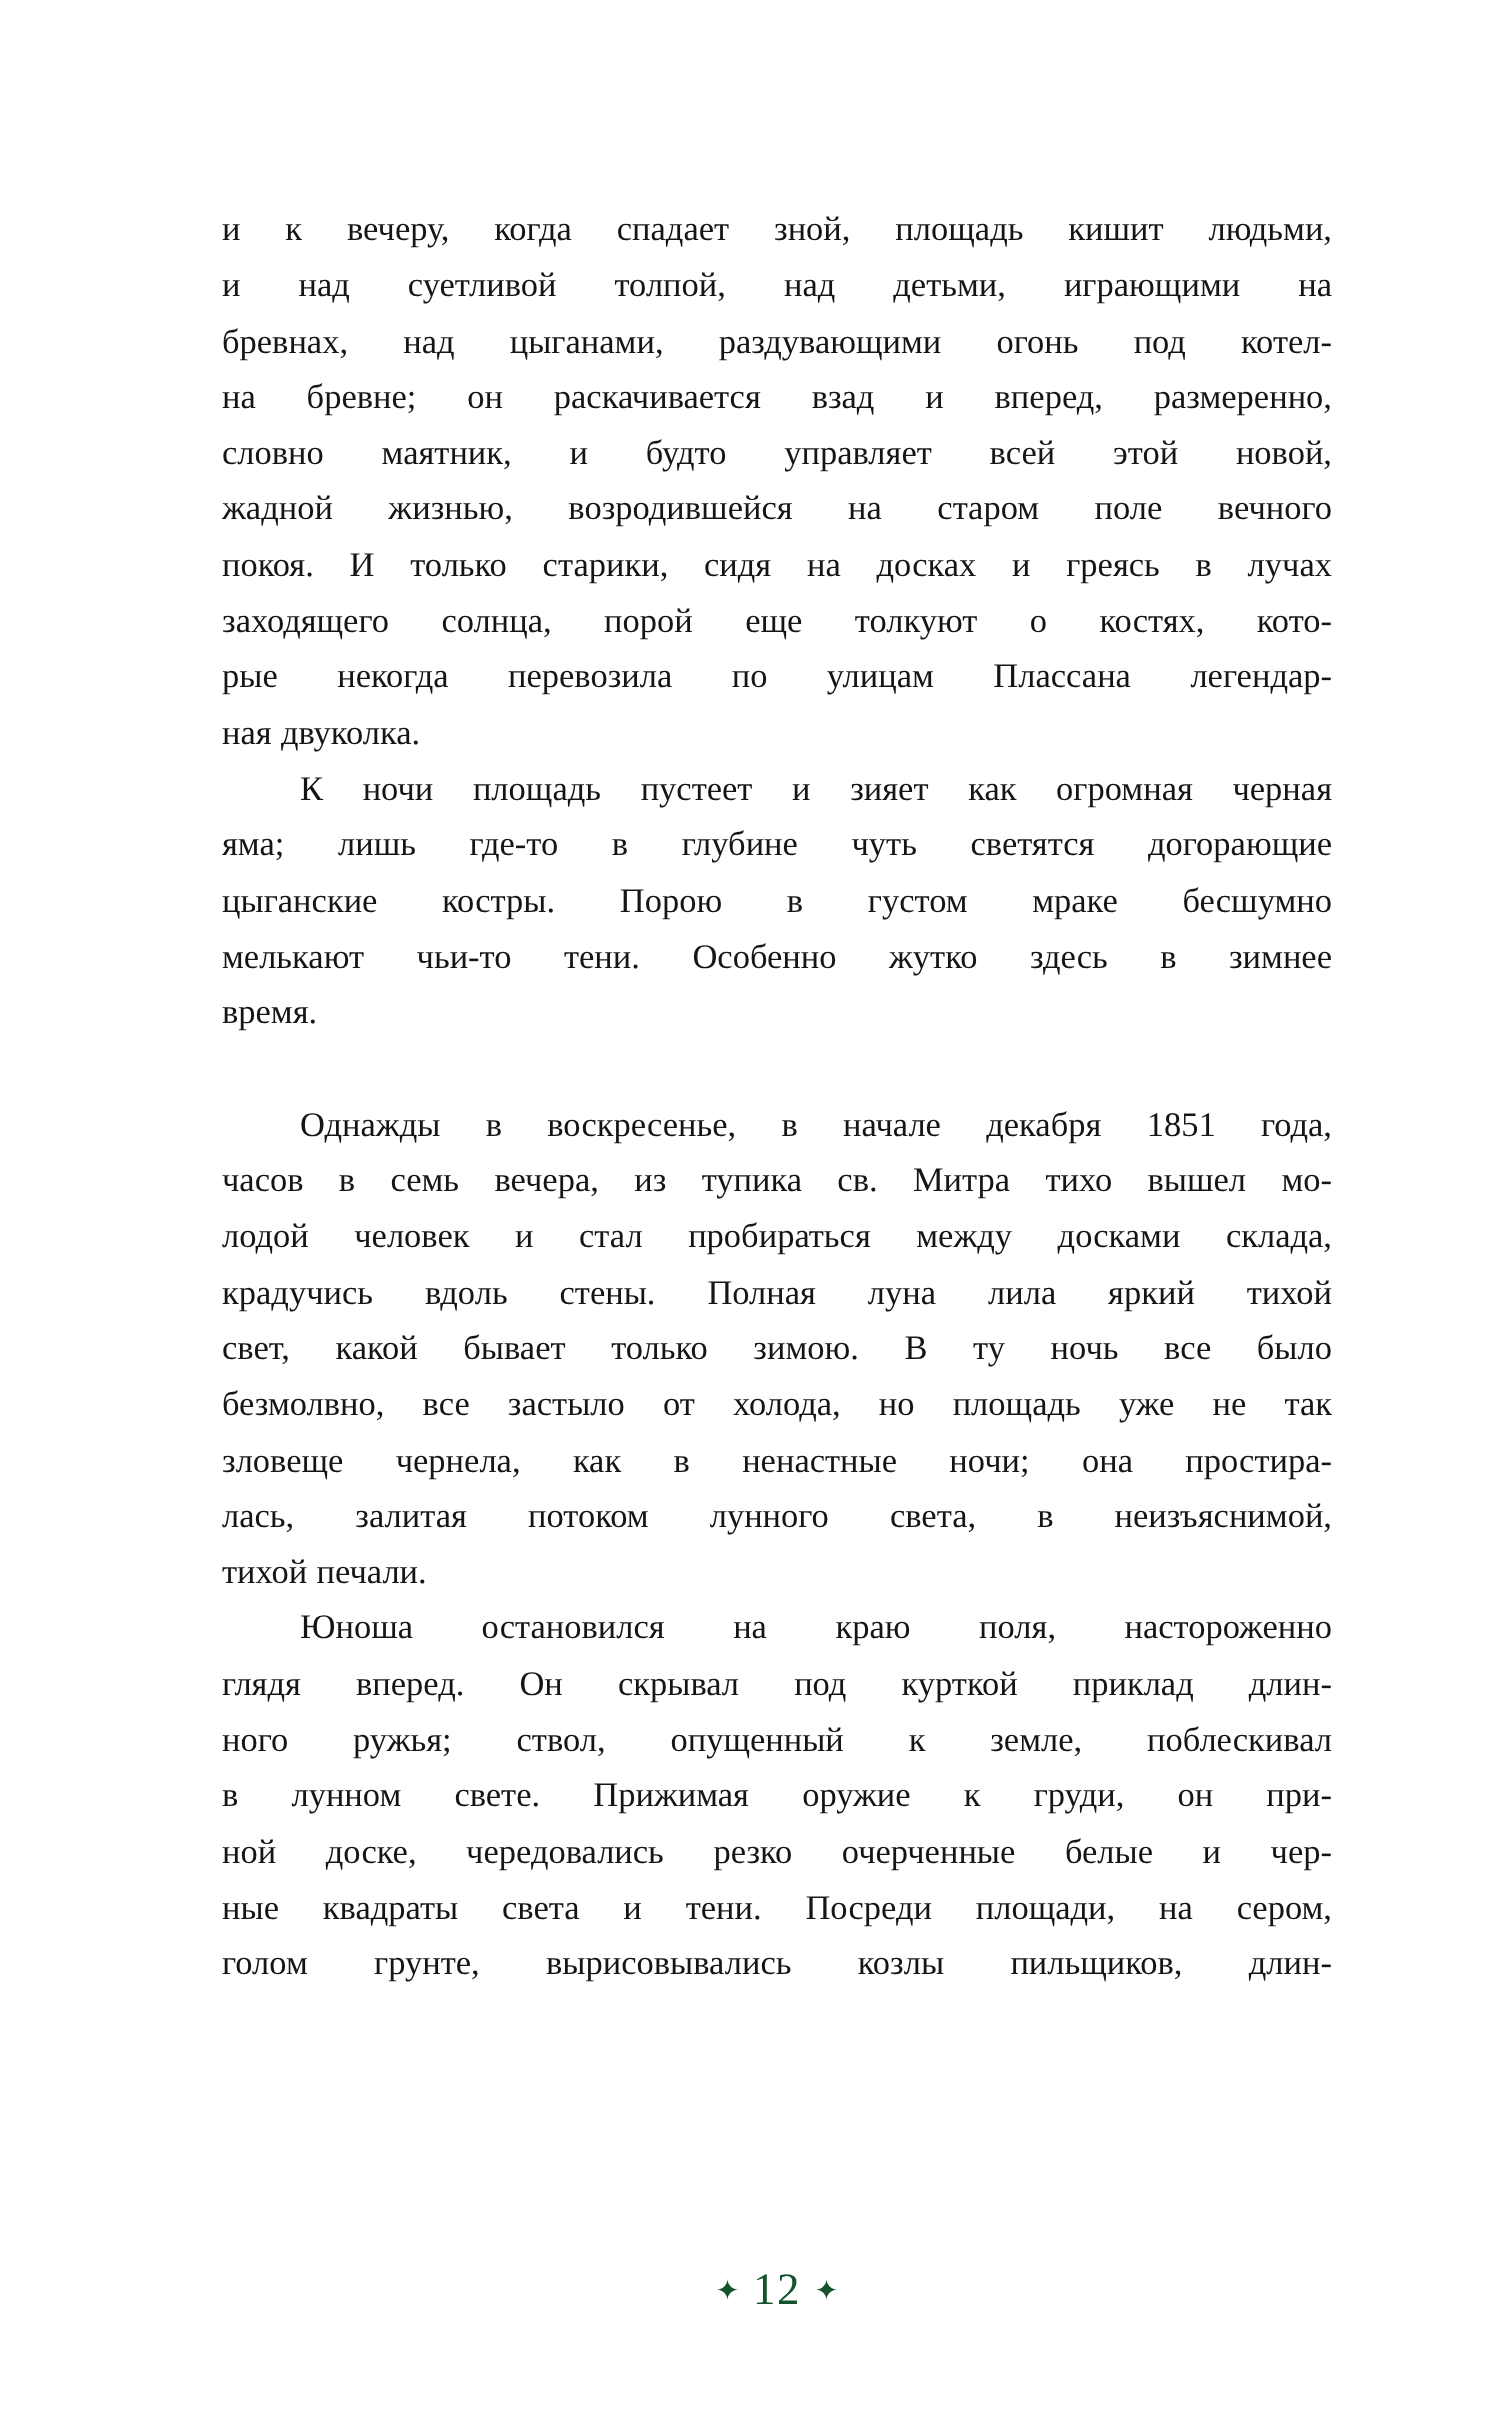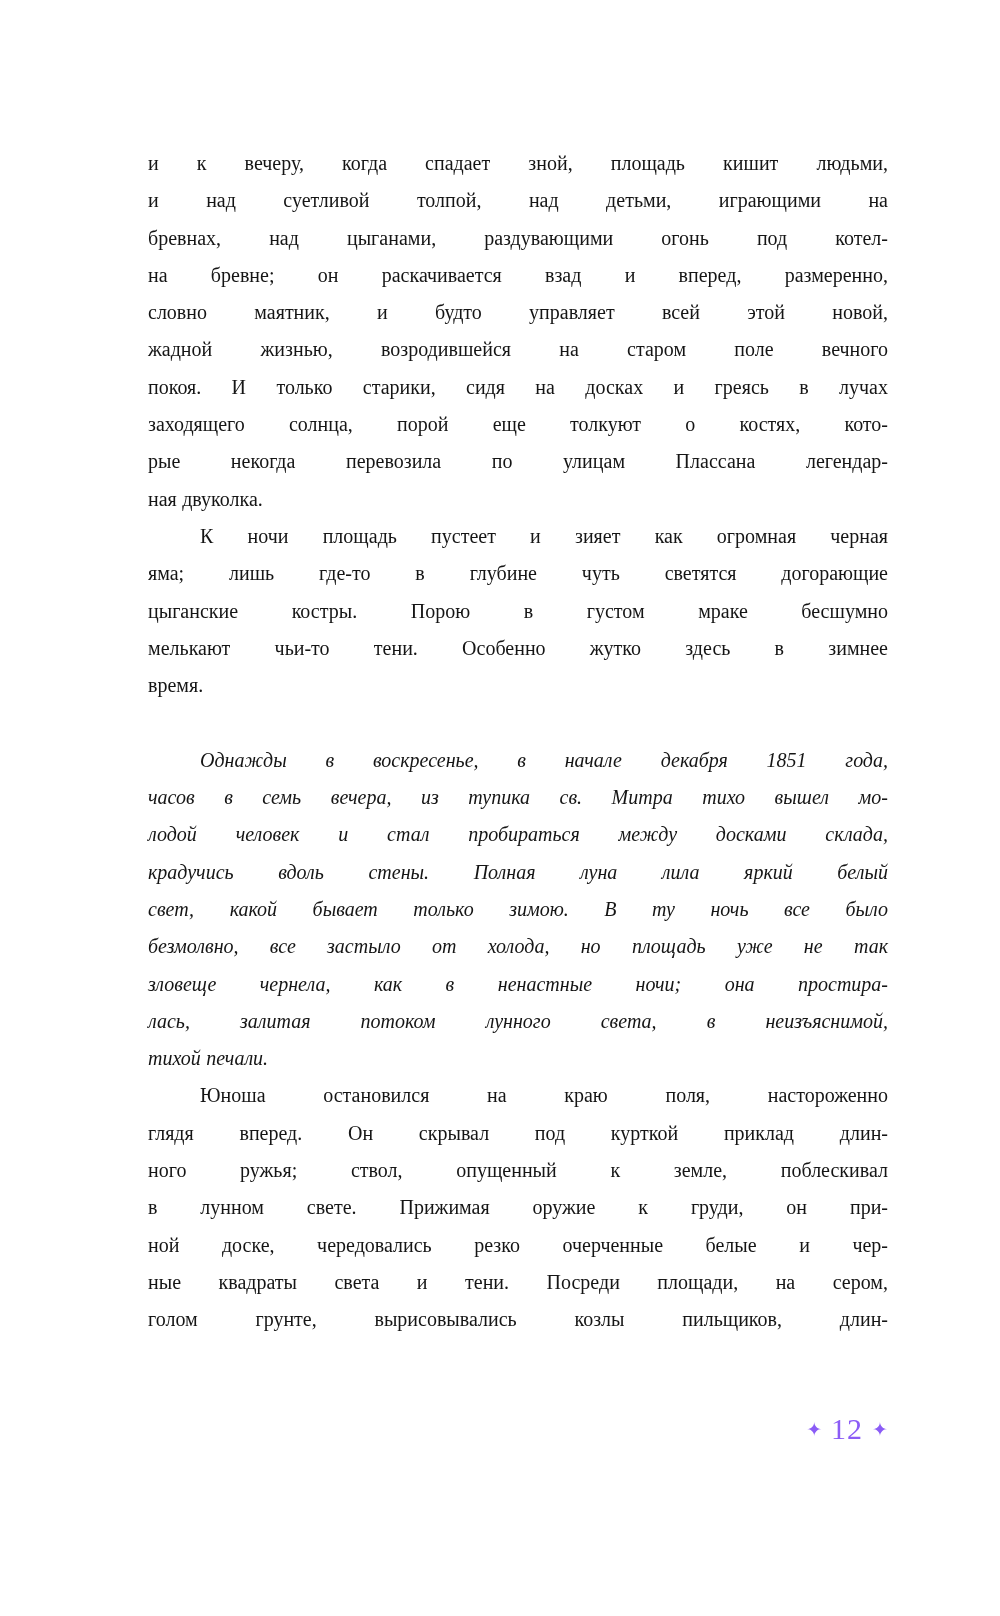--- a/index.html
+++ b/index.html
@@ -12,54 +12,53 @@
     width: 1000px;
     height: 1616px;
     background: #ffffff;
     color: #151515;
     font-family: "Liberation Serif", "DejaVu Serif", serif;
     overflow: hidden;
   }
   .text-block {
     position: absolute;
     left: 148px;
-    top: 145px;
+    top: 134px;
     width: 740px;
-    font-size: 20px;
+    font-size: 23px;
     line-height: 37.3px;
   }
   .paragraph {
     margin: 0;
     padding: 0;
   }
   .paragraph.section-break {
     margin-top: 37.3px;
-    font-style: italic;
   }
   .line {
     text-align: justify;
     text-align-last: justify;
     word-spacing: 0.02em;
   }
   .line.indent {
     text-indent: 52px;
   }
   .line.lastline {
     text-align: right;
     text-align-last: left;
   }
   .page-footer {
     position: absolute;
     left: 148px;
-    top: 1412px;
+    top: 1510px;
     width: 740px;
-    text-align: right;
+    text-align: center;
     font-size: 30px;
     line-height: 34px;
-    color: #8b5cf6;
+    color: #14532d;
     white-space: nowrap;
   }
   .page-footer .ornament {
     font-size: 19px;
     vertical-align: 3px;
   }
   .page-footer .ornament.left  { margin-right: 9px; }
   .page-footer .ornament.right { margin-left: 9px; }
   .page-number {
     letter-spacing: 1px;
@@ -88,21 +87,21 @@
         <div class="line indent">К ночи площадь пустеет и зияет как огромная черная</div>
         <div class="line">яма; лишь где-то в глубине чуть светятся догорающие</div>
         <div class="line">цыганские костры. Порою в густом мраке бесшумно</div>
         <div class="line">мелькают чьи-то тени. Особенно жутко здесь в зимнее</div>
         <div class="line lastline">время.</div>
       </div>
       <div class="paragraph section-break">
         <div class="line indent">Однажды в воскресенье, в начале декабря 1851 года,</div>
         <div class="line">часов в семь вечера, из тупика св. Митра тихо вышел мо-</div>
         <div class="line">лодой человек и стал пробираться между досками склада,</div>
-        <div class="line">крадучись вдоль стены. Полная луна лила яркий белый</div>
+        <div class="line">крадучись вдоль стены. Полная луна лила яркий тихой</div>
         <div class="line">свет, какой бывает только зимою. В ту ночь все было</div>
         <div class="line">безмолвно, все застыло от холода, но площадь уже не так</div>
         <div class="line">зловеще чернела, как в ненастные ночи; она простира-</div>
         <div class="line">лась, залитая потоком лунного света, в неизъяснимой,</div>
         <div class="line lastline">тихой печали.</div>
       </div>
       <div class="paragraph">
         <div class="line indent">Юноша остановился на краю поля, настороженно</div>
         <div class="line">глядя вперед. Он скрывал под курткой приклад длин-</div>
         <div class="line">ного ружья; ствол, опущенный к земле, поблескивал</div>

